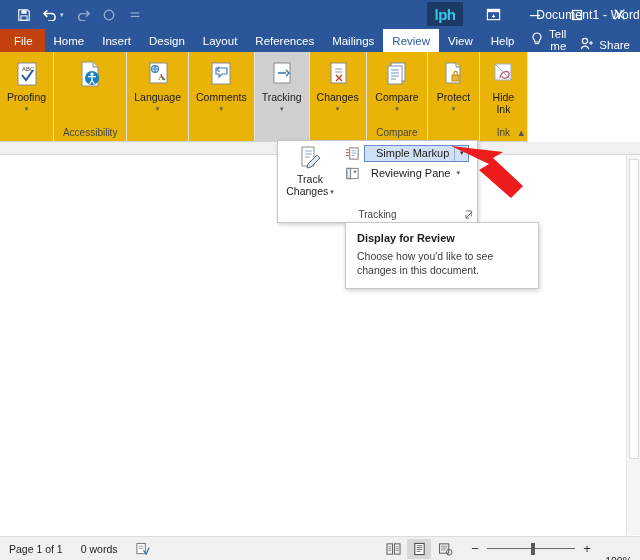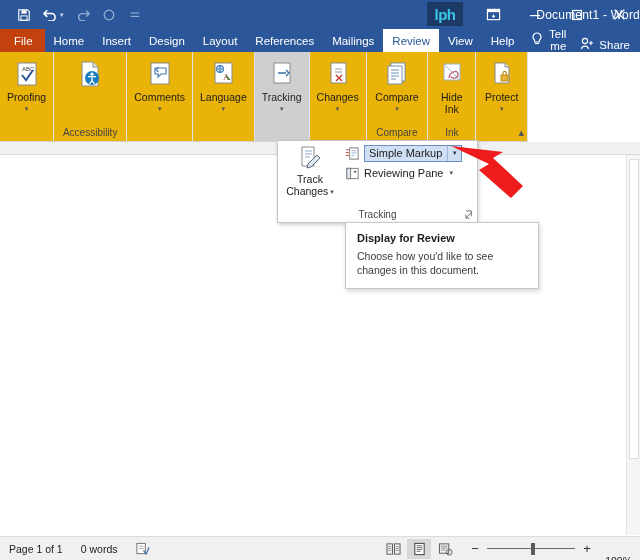--- a/index.html
+++ b/index.html
@@ -119,21 +119,21 @@
     justify-content: flex-start; padding-top: 4px;
   }
   .tc-ico { width: 32px; height: 28px; display: flex; align-items: center; justify-content: center; }
   .tc-lbl { font-size: 10.5px; color: #1c1c1c; line-height: 12px; text-align: center; }
   .tc-row { display: flex; align-items: center; gap: 2px; }
   .tmenu { flex: 1; padding: 3px 3px 0 2px; display: flex; flex-direction: column; gap: 2px; }
   .tmenu-item {
     height: 18px; display: flex; align-items: center; gap: 4px; padding-left: 1px;
   }
   .tmenu-ico { width: 15px; height: 15px; display: flex; align-items: center; justify-content: center; }
-  .tmenu-lbl { font-size: 11px; color: #1c1c1c; white-space: nowrap; }
+  .tmenu-lbl { font-size: 11px; color: #1c1c1c; white-space: nowrap; margin-left: 7px; }
   .tmenu-caret { font-size: 7px; color: #555; margin-left: 2px; }
   .tmenu-item.selected .split {
     display: flex; align-items: center; border: 1px solid #6a8cc7; background: #cfe0f5; height: 17px;
   }
   .split-main { padding: 0 5px 0 4px; display: flex; align-items: center; height: 100%; }
   .split-arrow {
     width: 14px; height: 100%; border-left: 1px solid #9bb4d8; display: flex;
     align-items: center; justify-content: center; font-size: 7px; color: #333;
   }
   .tpanel-foot {
@@ -303,56 +303,56 @@
                 <circle cx="17" cy="19" r="7" fill="#1a7fc1"></circle>
                 <circle cx="17" cy="15.2" r="1.6" fill="#fff"></circle>
                 <path d="M13 17.6 h8 M17 17.6 v4 M17 21.6 l-2.4 3.2 M17 21.6 l2.4 3.2" stroke="#fff" stroke-width="1.3" fill="none"></path>
               </svg>
           </div>
         </div>
       </div>
       <div class="rgroup-name">Accessibility</div>
     </div>
 
-    <div class="rgroup" style="width:72px;">
-      <div class="rgroup-items">
-        <div class="rbtn">
-          <div class="rbtn-ico">
-            <svg width="28" height="28" viewBox="0 0 28 28">
-                <rect x="5" y="3" width="18" height="21" fill="#fff" stroke="#8a8a8a" stroke-width="1"></rect>
-                <path d="M9 8 h11 v6 h-5 l-3 3 v-3 H9z" fill="#fff" stroke="#4a7fb5" stroke-width="1.2"></path>
-                <path d="M12.5 7 L10 9.5 L12.5 12" fill="none" stroke="#4a7fb5" stroke-width="1.2"></path>
-              </svg>
-          </div>
-          <div class="rbtn-lbl">Comments</div>
-          <div class="rbtn-caret">▾</div>
-        </div>
-      </div>
-      <div class="rgroup-name"></div>
-    </div>
-
     <div class="rgroup" style="width:68px;">
       <div class="rgroup-items">
         <div class="rbtn">
           <div class="rbtn-ico">
             <svg width="28" height="28" viewBox="0 0 28 28">
                 <rect x="6" y="3" width="17" height="20" fill="#fff" stroke="#8a8a8a" stroke-width="1"></rect>
                 <circle cx="11" cy="9" r="3.4" fill="none" stroke="#3a7fbf" stroke-width="1.2"></circle>
                 <path d="M7.6 9 h6.8 M11 5.6 a6 6 0 0 0 0 6.8 a6 6 0 0 0 0 -6.8" fill="none" stroke="#3a7fbf" stroke-width=".9"></path>
                 <text x="14" y="20" font-size="9" fill="#c0392b" font-family="Liberation Serif">A</text>
                 <path d="M17 16 L21 20" stroke="#2e7d32" stroke-width="1.2"></path>
               </svg>
           </div>
           <div class="rbtn-lbl">Language</div>
           <div class="rbtn-caret">▾</div>
         </div>
       </div>
       <div class="rgroup-name"></div>
     </div>
 
+    <div class="rgroup" style="width:72px;">
+      <div class="rgroup-items">
+        <div class="rbtn">
+          <div class="rbtn-ico">
+            <svg width="28" height="28" viewBox="0 0 28 28">
+                <rect x="5" y="3" width="18" height="21" fill="#fff" stroke="#8a8a8a" stroke-width="1"></rect>
+                <path d="M9 8 h11 v6 h-5 l-3 3 v-3 H9z" fill="#fff" stroke="#4a7fb5" stroke-width="1.2"></path>
+                <path d="M12.5 7 L10 9.5 L12.5 12" fill="none" stroke="#4a7fb5" stroke-width="1.2"></path>
+              </svg>
+          </div>
+          <div class="rbtn-lbl">Comments</div>
+          <div class="rbtn-caret">▾</div>
+        </div>
+      </div>
+      <div class="rgroup-name"></div>
+    </div>
+
     <div class="rgroup active" style="width:62px;">
       <div class="rgroup-items">
         <div class="rbtn">
           <div class="rbtn-ico">
             <svg width="28" height="28" viewBox="0 0 28 28">
                 <rect x="6" y="3" width="16" height="20" fill="#fff" stroke="#8a8a8a" stroke-width="1"></rect>
                 <path d="M10 13 h8 M18 10 l3 3 l-3 3" fill="none" stroke="#3a6fa5" stroke-width="1.4"></path>
               </svg>
           </div>
           <div class="rbtn-lbl">Tracking</div>
@@ -389,52 +389,52 @@
                 <path d="M9 11 h8 M9 14 h8 M9 17 h8 M9 20 h5" stroke="#6f92b8" stroke-width="1"></path>
               </svg>
           </div>
           <div class="rbtn-lbl">Compare</div>
           <div class="rbtn-caret">▾</div>
         </div>
       </div>
       <div class="rgroup-name">Compare</div>
     </div>
 
-    <div class="rgroup" style="width:58px;">
-      <div class="rgroup-items">
-        <div class="rbtn">
-          <div class="rbtn-ico">
-            <svg width="28" height="28" viewBox="0 0 28 28">
-                <rect x="6" y="4" width="16" height="16" fill="#fff" stroke="#9fb3c8" stroke-width="1"></rect>
-                <path d="M6 4 L22 20" stroke="#9fb3c8" stroke-width="1"></path>
-                <path d="M11 18 c1-7 10-9 9-3 c-.6 3.6-6 4.4-7 1.4" fill="none" stroke="#c0637a" stroke-width="1.4"></path>
-              </svg>
-          </div>
-          <div class="rbtn-lbl two">Hide Ink</div>
-        </div>
-      </div>
-      <div class="rgroup-name">Ink</div>
-    </div>
-
     <div class="rgroup" style="width:62px;">
       <div class="rgroup-items">
         <div class="rbtn">
           <div class="rbtn-ico">
             <svg width="28" height="28" viewBox="0 0 28 28">
                 <path d="M7 3 h10 l4 4 v16 H7z" fill="#fff" stroke="#8a8a8a" stroke-width="1"></path>
                 <path d="M17 3 v4 h4" fill="#eee" stroke="#8a8a8a" stroke-width="1"></path>
                 <rect x="13" y="15" width="7" height="6" fill="#e8b33a" stroke="#b8860b" stroke-width=".9"></rect>
                 <path d="M15 15 v-2 a1.6 1.6 0 0 1 3.2 0 v2" fill="none" stroke="#b8860b" stroke-width="1.1"></path>
               </svg>
           </div>
           <div class="rbtn-lbl">Protect</div>
           <div class="rbtn-caret">▾</div>
         </div>
       </div>
       <div class="rgroup-name"></div>
+    </div>
+
+    <div class="rgroup" style="width:58px;">
+      <div class="rgroup-items">
+        <div class="rbtn">
+          <div class="rbtn-ico">
+            <svg width="28" height="28" viewBox="0 0 28 28">
+                <rect x="6" y="4" width="16" height="16" fill="#fff" stroke="#9fb3c8" stroke-width="1"></rect>
+                <path d="M6 4 L22 20" stroke="#9fb3c8" stroke-width="1"></path>
+                <path d="M11 18 c1-7 10-9 9-3 c-.6 3.6-6 4.4-7 1.4" fill="none" stroke="#c0637a" stroke-width="1.4"></path>
+              </svg>
+          </div>
+          <div class="rbtn-lbl two">Hide Ink</div>
+        </div>
+      </div>
+      <div class="rgroup-name">Ink</div>
     </div>
 
     <div class="ribbon-collapse">▴</div>
   </div>
 
   <div class="subbar"></div>
   <div class="docarea"></div>
   <div class="vscroll">
     <div class="vscroll-thumb"></div>
   </div>

